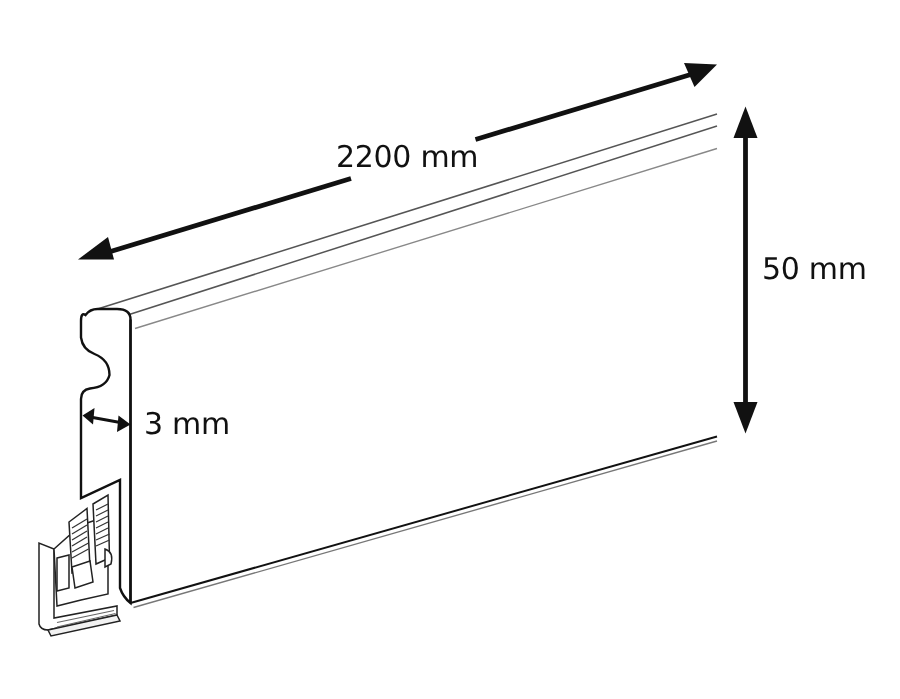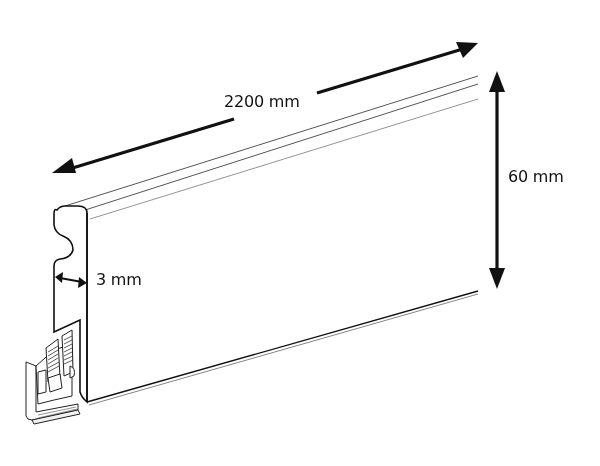--- a/index.html
+++ b/index.html
@@ -2,21 +2,21 @@
 <html><head>
 <meta charset="utf-8">
 <style>
   html, body { margin: 0; padding: 0; background: #ffffff; }
   .canvas { position: relative; width: 600px; height: 466px; background: #ffffff; overflow: hidden; }
   svg { position: absolute; left: 0; top: 0; }
   .label {
     position: absolute;
     font-family: "DejaVu Sans", sans-serif;
     color: #111111;
-    font-size: 16px;
+    font-size: 20px;
     white-space: nowrap;
     letter-spacing: -0.2px;
   }
   .label-length { left: 224px; top: 92px; }
   .label-height { left: 508px; top: 167px; }
   .label-thickness { left: 96px; top: 270px; }
 </style>
 </head>
 <body>
 
@@ -102,15 +102,15 @@
         <line x1="64" y1="364" x2="73" y2="360"></line>
       </g>
 
       <path d="M 38 372 L 46 370 L 46 392 L 38 394 Z" fill="#ffffff"></path>
       <path d="M 48 378 L 60 374 L 62 388 L 50 392 Z" fill="#ffffff"></path>
       <path d="M 70 366 Q 76 368 74 376 L 70 378 Z" fill="#ffffff"></path>
     </g>
   </svg>
 
   <div class="label label-length">2200 mm</div>
-  <div class="label label-height">60 mm</div>
+  <div class="label label-height">50 mm</div>
   <div class="label label-thickness">3 mm</div>
 </div>
 
 </body></html>

